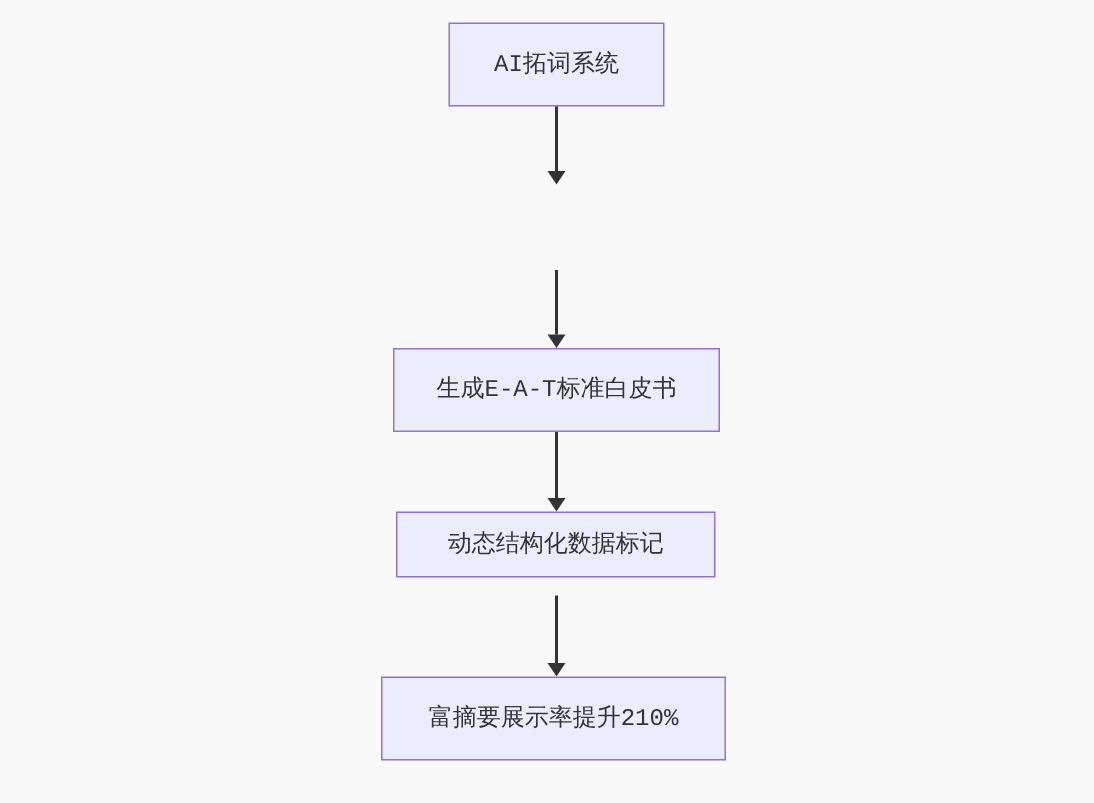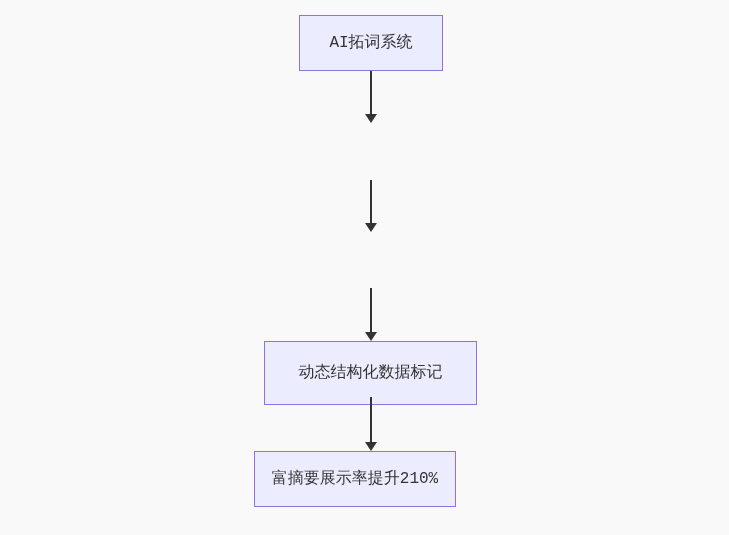--- a/index.html
+++ b/index.html
@@ -26,22 +26,22 @@
   }
   .node-label {
     color: var(--text-color, #333333);
     font-size: 16px;
     line-height: 1;
     white-space: nowrap;
   }
   .node-1 { left: 299px; top: 15px;  width: 144px; height: 56px; }
   .node-2 { left: 275px; top: 123px; width: 191px; height: 57px; }
   .node-3 { left: 262px; top: 232px; width: 218px; height: 56px; }
-  .node-4 { left: 264px; top: 341px; width: 213px; height: 64px; }
-  .node-5 { left: 254px; top: 451px; width: 202px; height: 56px; }
+  .node-4 { left: 264px; top: 341px; width: 213px; height: 44px; }
+  .node-5 { left: 254px; top: 451px; width: 230px; height: 56px; }
 
   .edge {
     position: absolute;
     left: 364px;           
     width: 14px;
     display: flex;
     flex-direction: column;
     align-items: center;
   }
   .edge-line {
@@ -74,20 +74,23 @@
     <div class="edge-line"></div>
     <div class="edge-arrowhead"></div>
   </div>
 
 
   <div class="edge edge-2">
     <div class="edge-line"></div>
     <div class="edge-arrowhead"></div>
   </div>
 
+  <div class="node node-3">
+    <span class="node-label">生成E-A-T标准白皮书</span>
+  </div>
 
   <div class="edge edge-3">
     <div class="edge-line"></div>
     <div class="edge-arrowhead"></div>
   </div>
 
   <div class="node node-4">
     <span class="node-label">动态结构化数据标记</span>
   </div>
 

